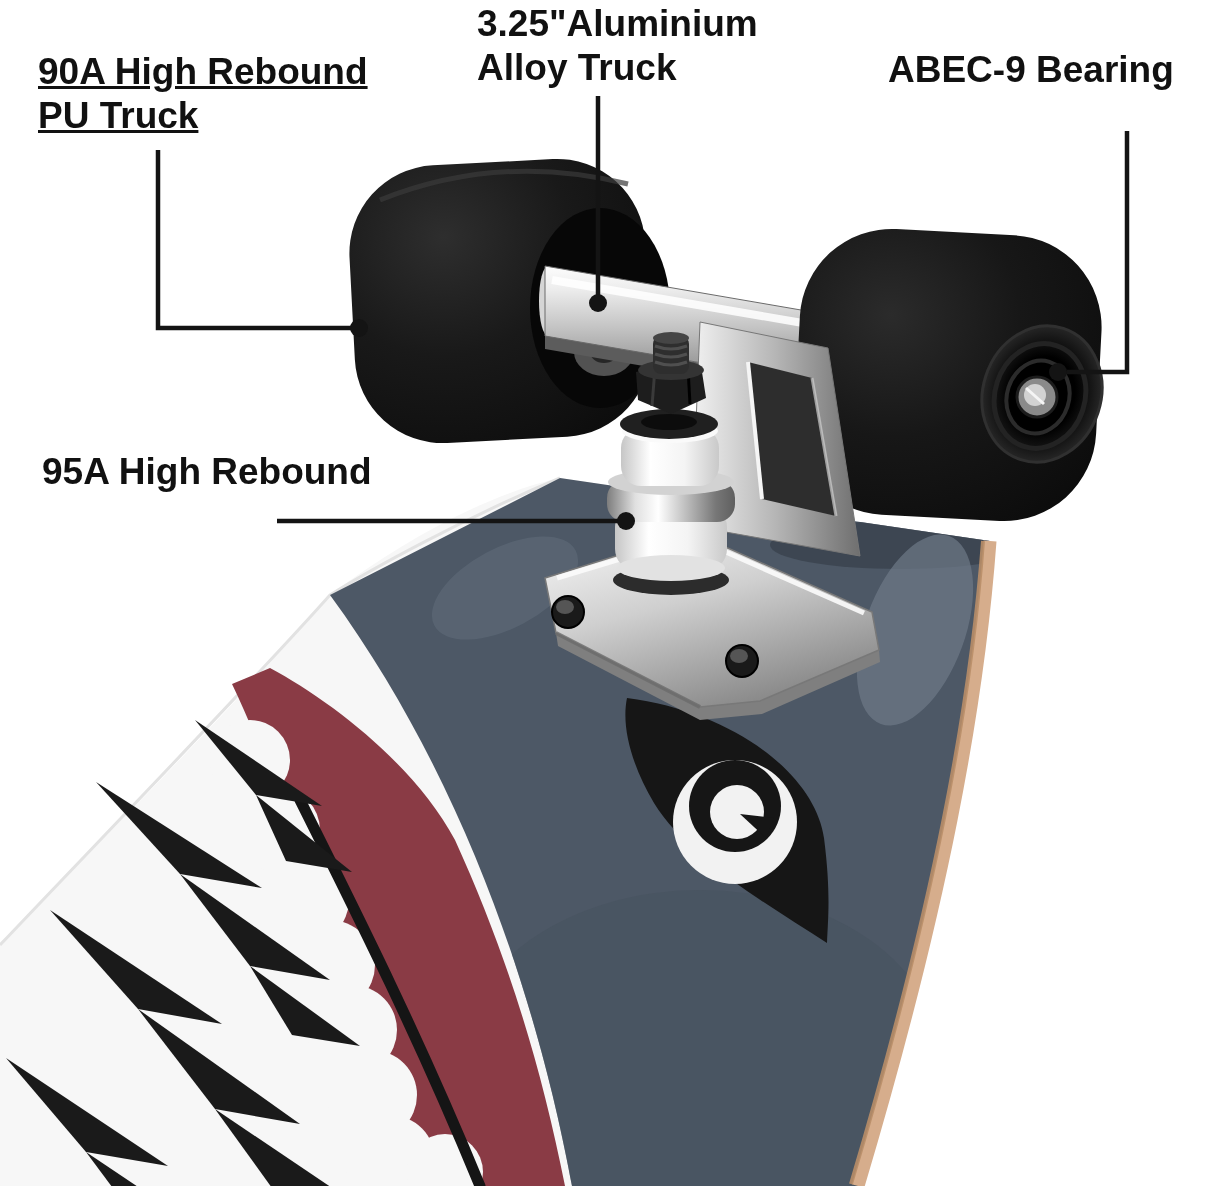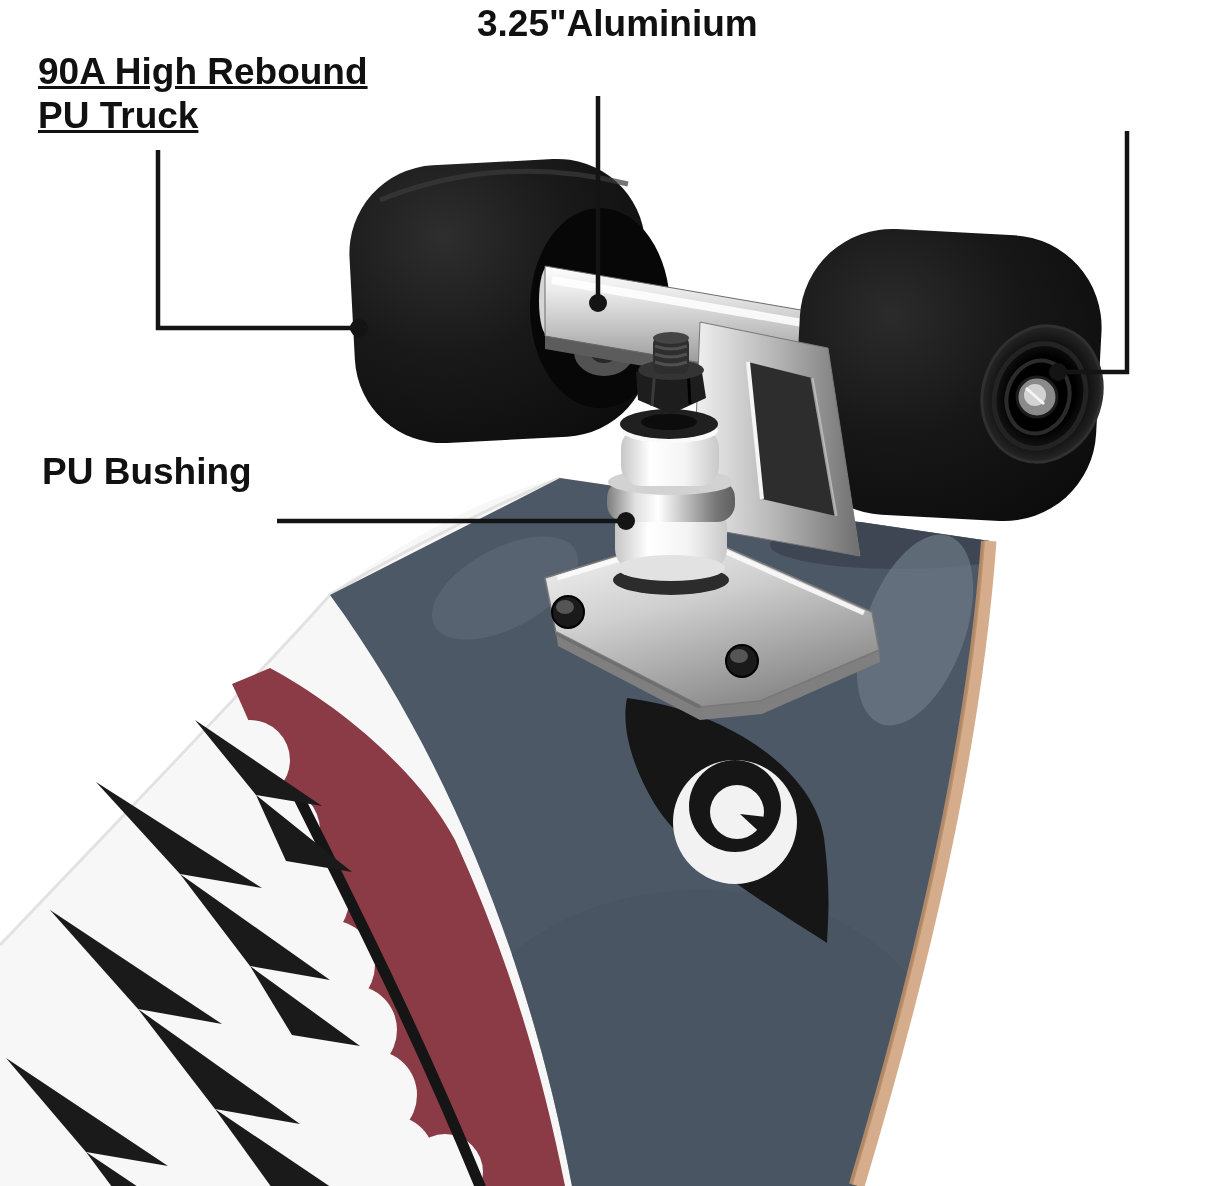--- a/index.html
+++ b/index.html
@@ -230,20 +230,24 @@
     </g>
   </svg>
 
   <div class="callout" style="left:38px; top:50px;text-decoration:underline;">
     <div>90A High Rebound</div>
     <div>PU Truck</div>
   </div>
 
   <div class="callout" style="left:477px; top:2px;">
     <div>3.25"Aluminium</div>
-  </div>
-
+    <div>Alloy Truck</div>
+  </div>
+
+  <div class="callout" style="left:888px; top:48px;">
+    <div>ABEC-9 Bearing</div>
+  </div>
 
   <div class="callout" style="left:42px; top:450px;">
-    <div>PU Bushing</div>
+    <div>95A High Rebound</div>
   </div>
 
 </div>
 
 </body></html>

